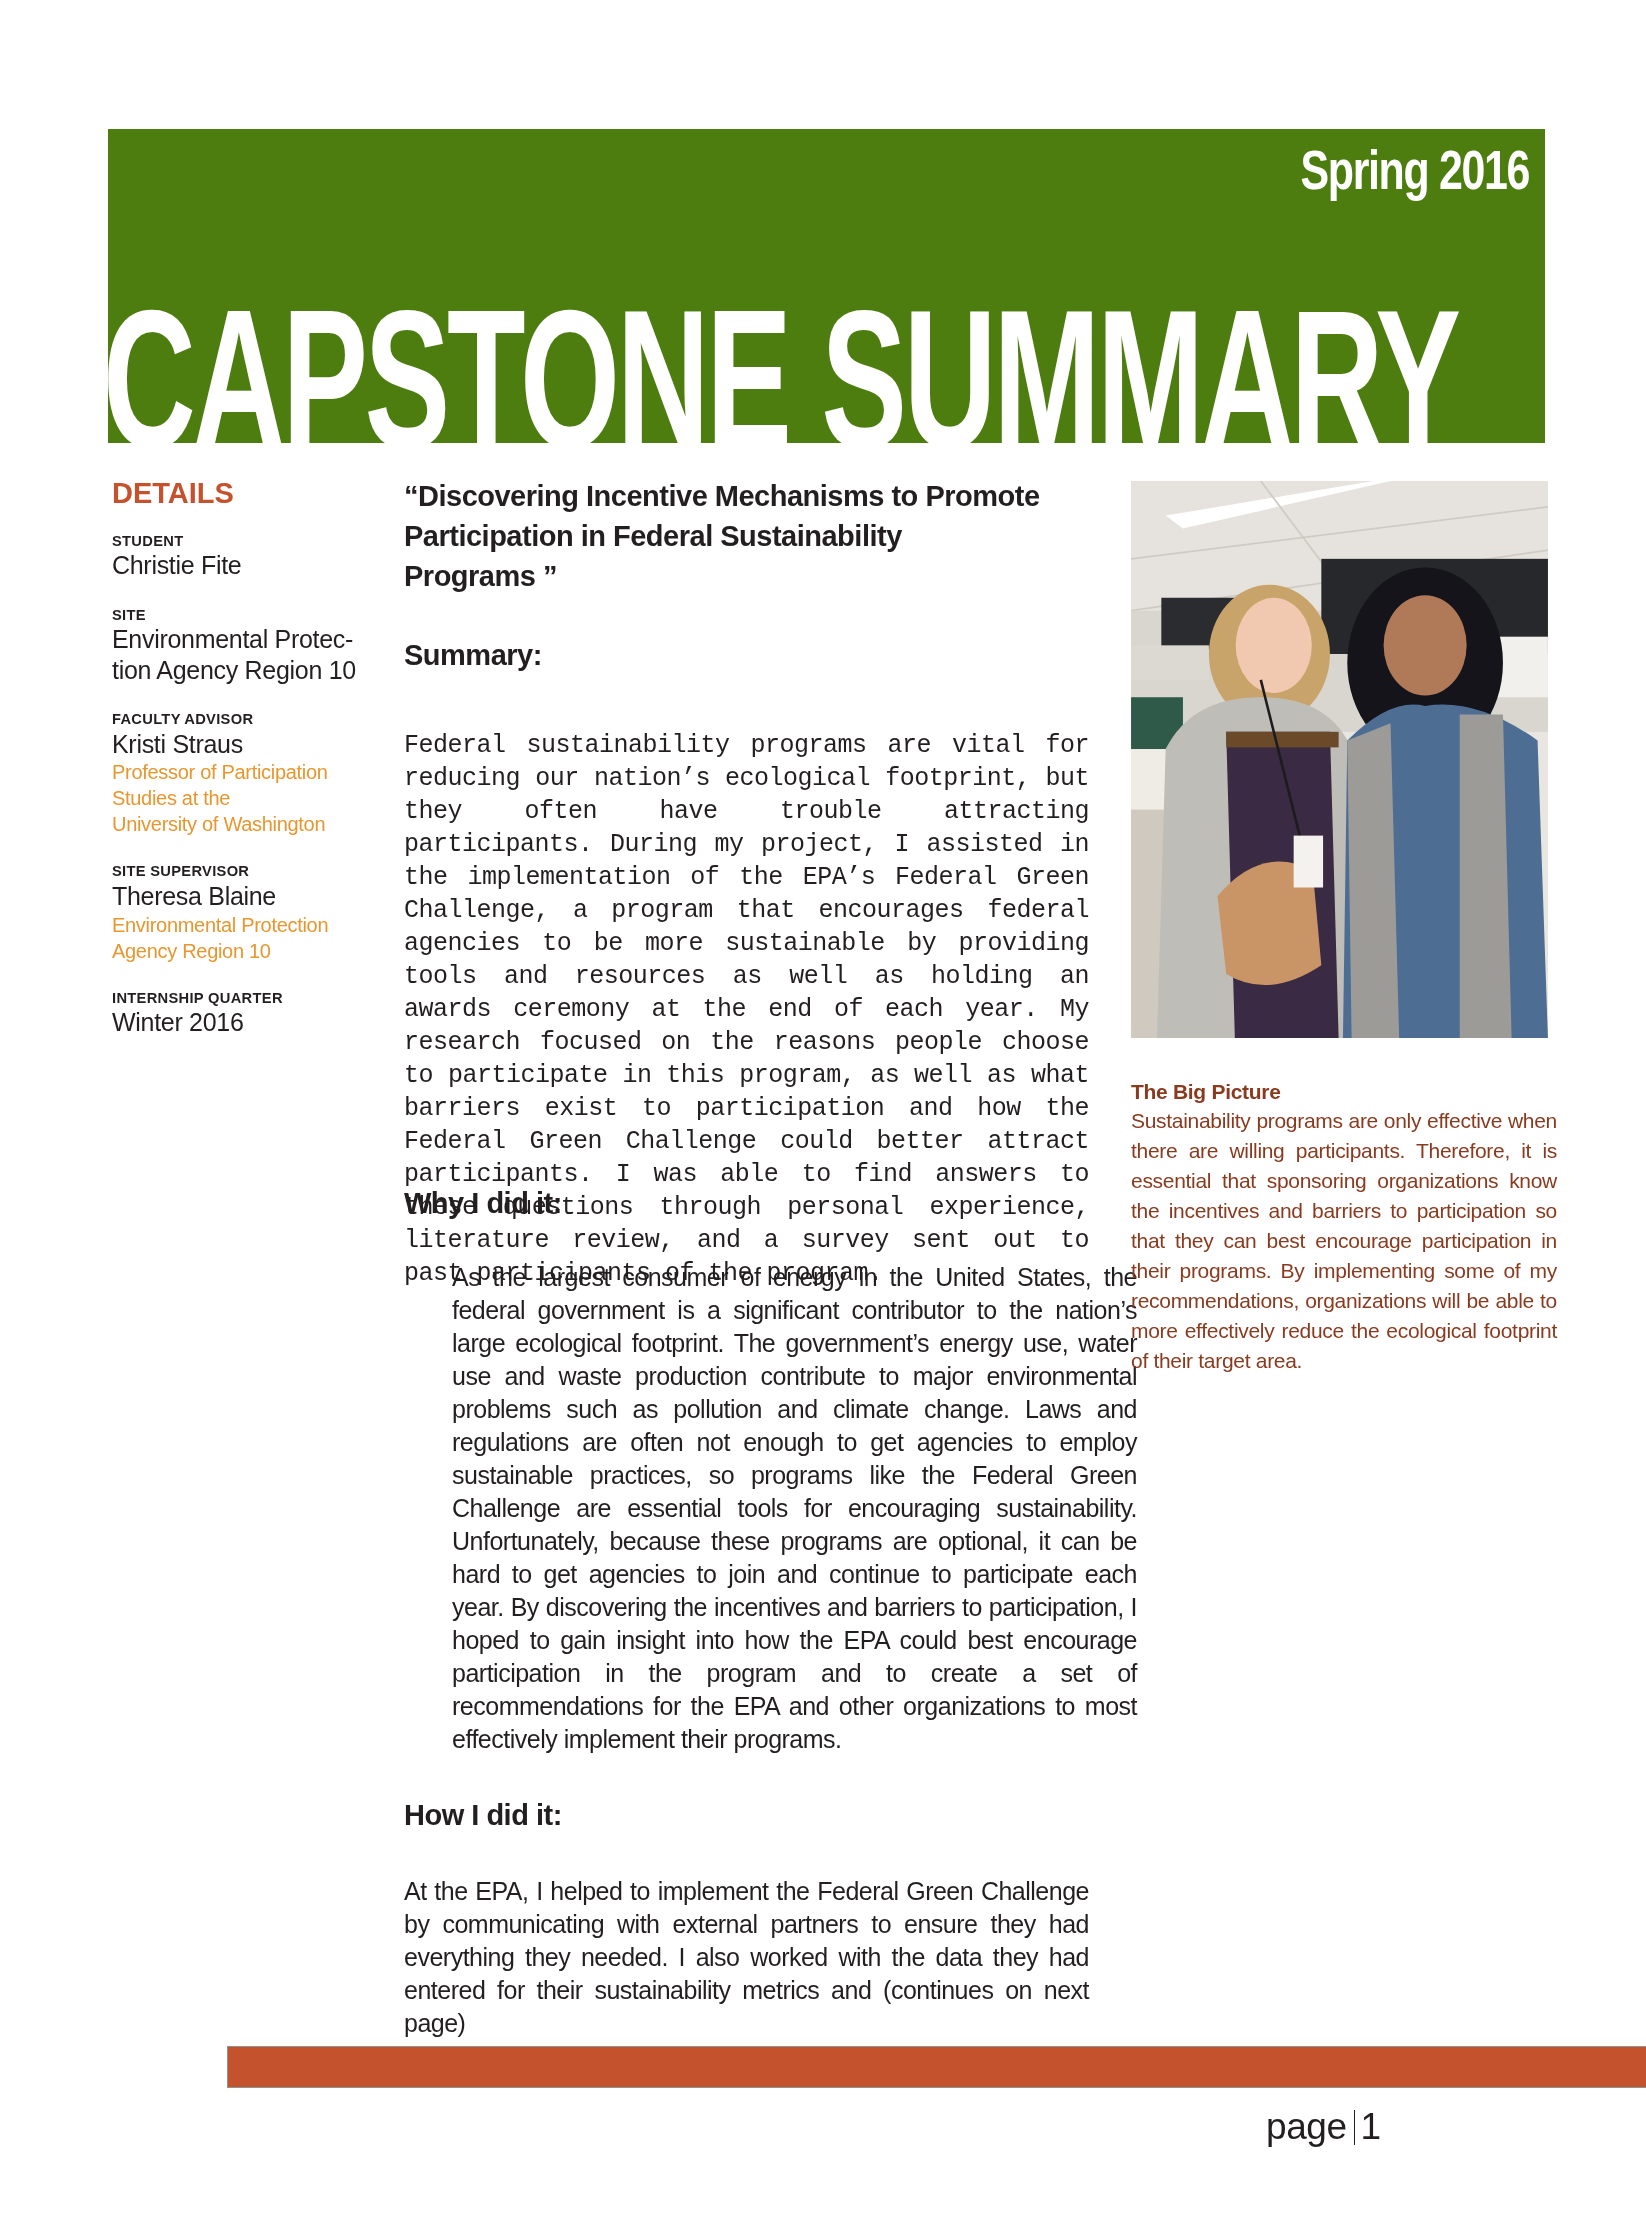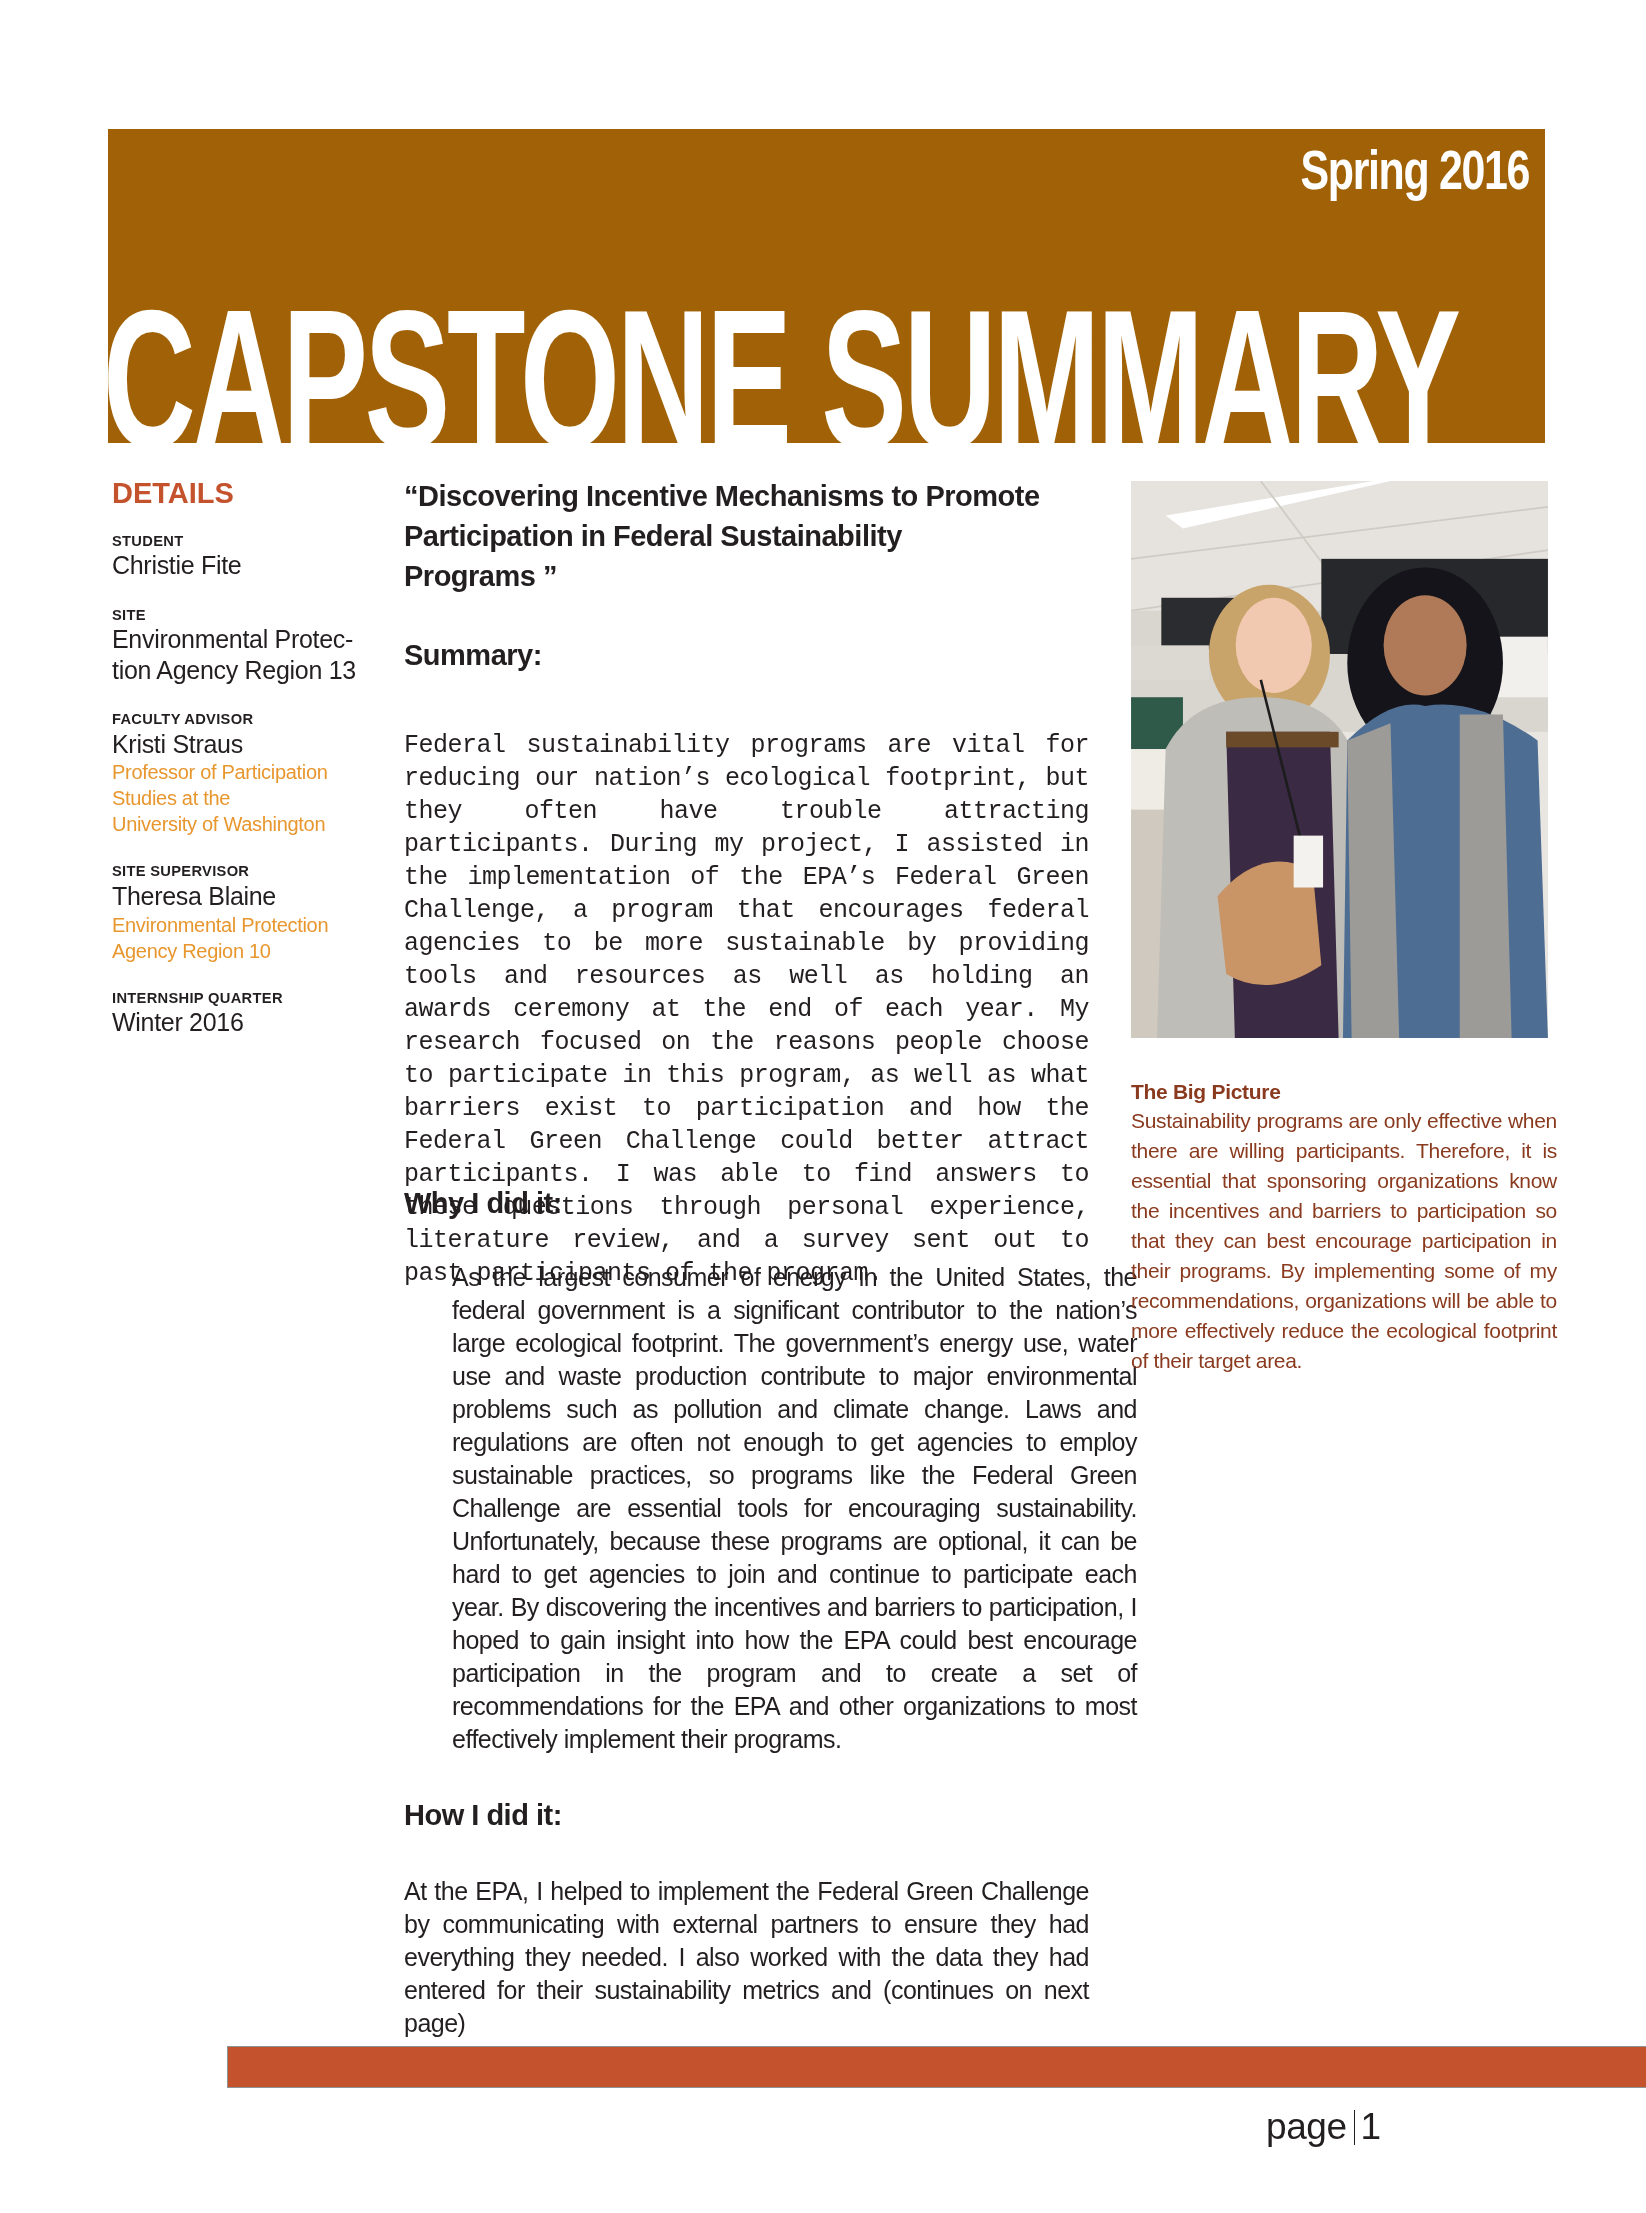--- a/index.html
+++ b/index.html
@@ -2,21 +2,21 @@
 <html style="font-size:14px"><head>
   <meta charset="utf-8">
   <style>
     * { margin: 0; padding: 0; box-sizing: border-box; }
     html, body { width: 1646px; height: 2214px; background: #ffffff; }
     body { position: relative; overflow: hidden; font-family: "Liberation Sans", sans-serif; color: #231f20; }
 
     
     .banner {
       position: absolute; left: 108px; top: 129px; width: 1437px; height: 314px;
-      background: #a16207; overflow: hidden;
+      background: #4d7c0f; overflow: hidden;
     }
     .banner .season {
       position: absolute; right: 15.6px; top: 8.6px;
       font-family: "Liberation Sans", sans-serif; font-weight: bold;
       color: #ffffff; font-size: 55px; letter-spacing: -1.7px;
       transform: scaleX(0.78); transform-origin: right top;
     }
     .banner .title {
       position: absolute; left: -5.2px; top: 151px;
       font-family: "Liberation Sans", sans-serif; font-weight: bold;
@@ -106,21 +106,21 @@
 </div>
 
 <div class="details">
   <div class="heading">DETAILS</div>
 
   <div class="label first">STUDENT</div>
   <div class="value">Christie Fite</div>
 
   <div class="label">SITE</div>
   <div class="value">Environmental Protec-</div>
-  <div class="value">tion Agency Region 13</div>
+  <div class="value">tion Agency Region 10</div>
 
   <div class="label">FACULTY ADVISOR</div>
   <div class="value">Kristi Straus</div>
   <div class="affil">Professor of Participation</div>
   <div class="affil">Studies at the</div>
   <div class="affil">University of Washington</div>
 
   <div class="label">SITE SUPERVISOR</div>
   <div class="value">Theresa Blaine</div>
   <div class="affil">Environmental Protection</div>

